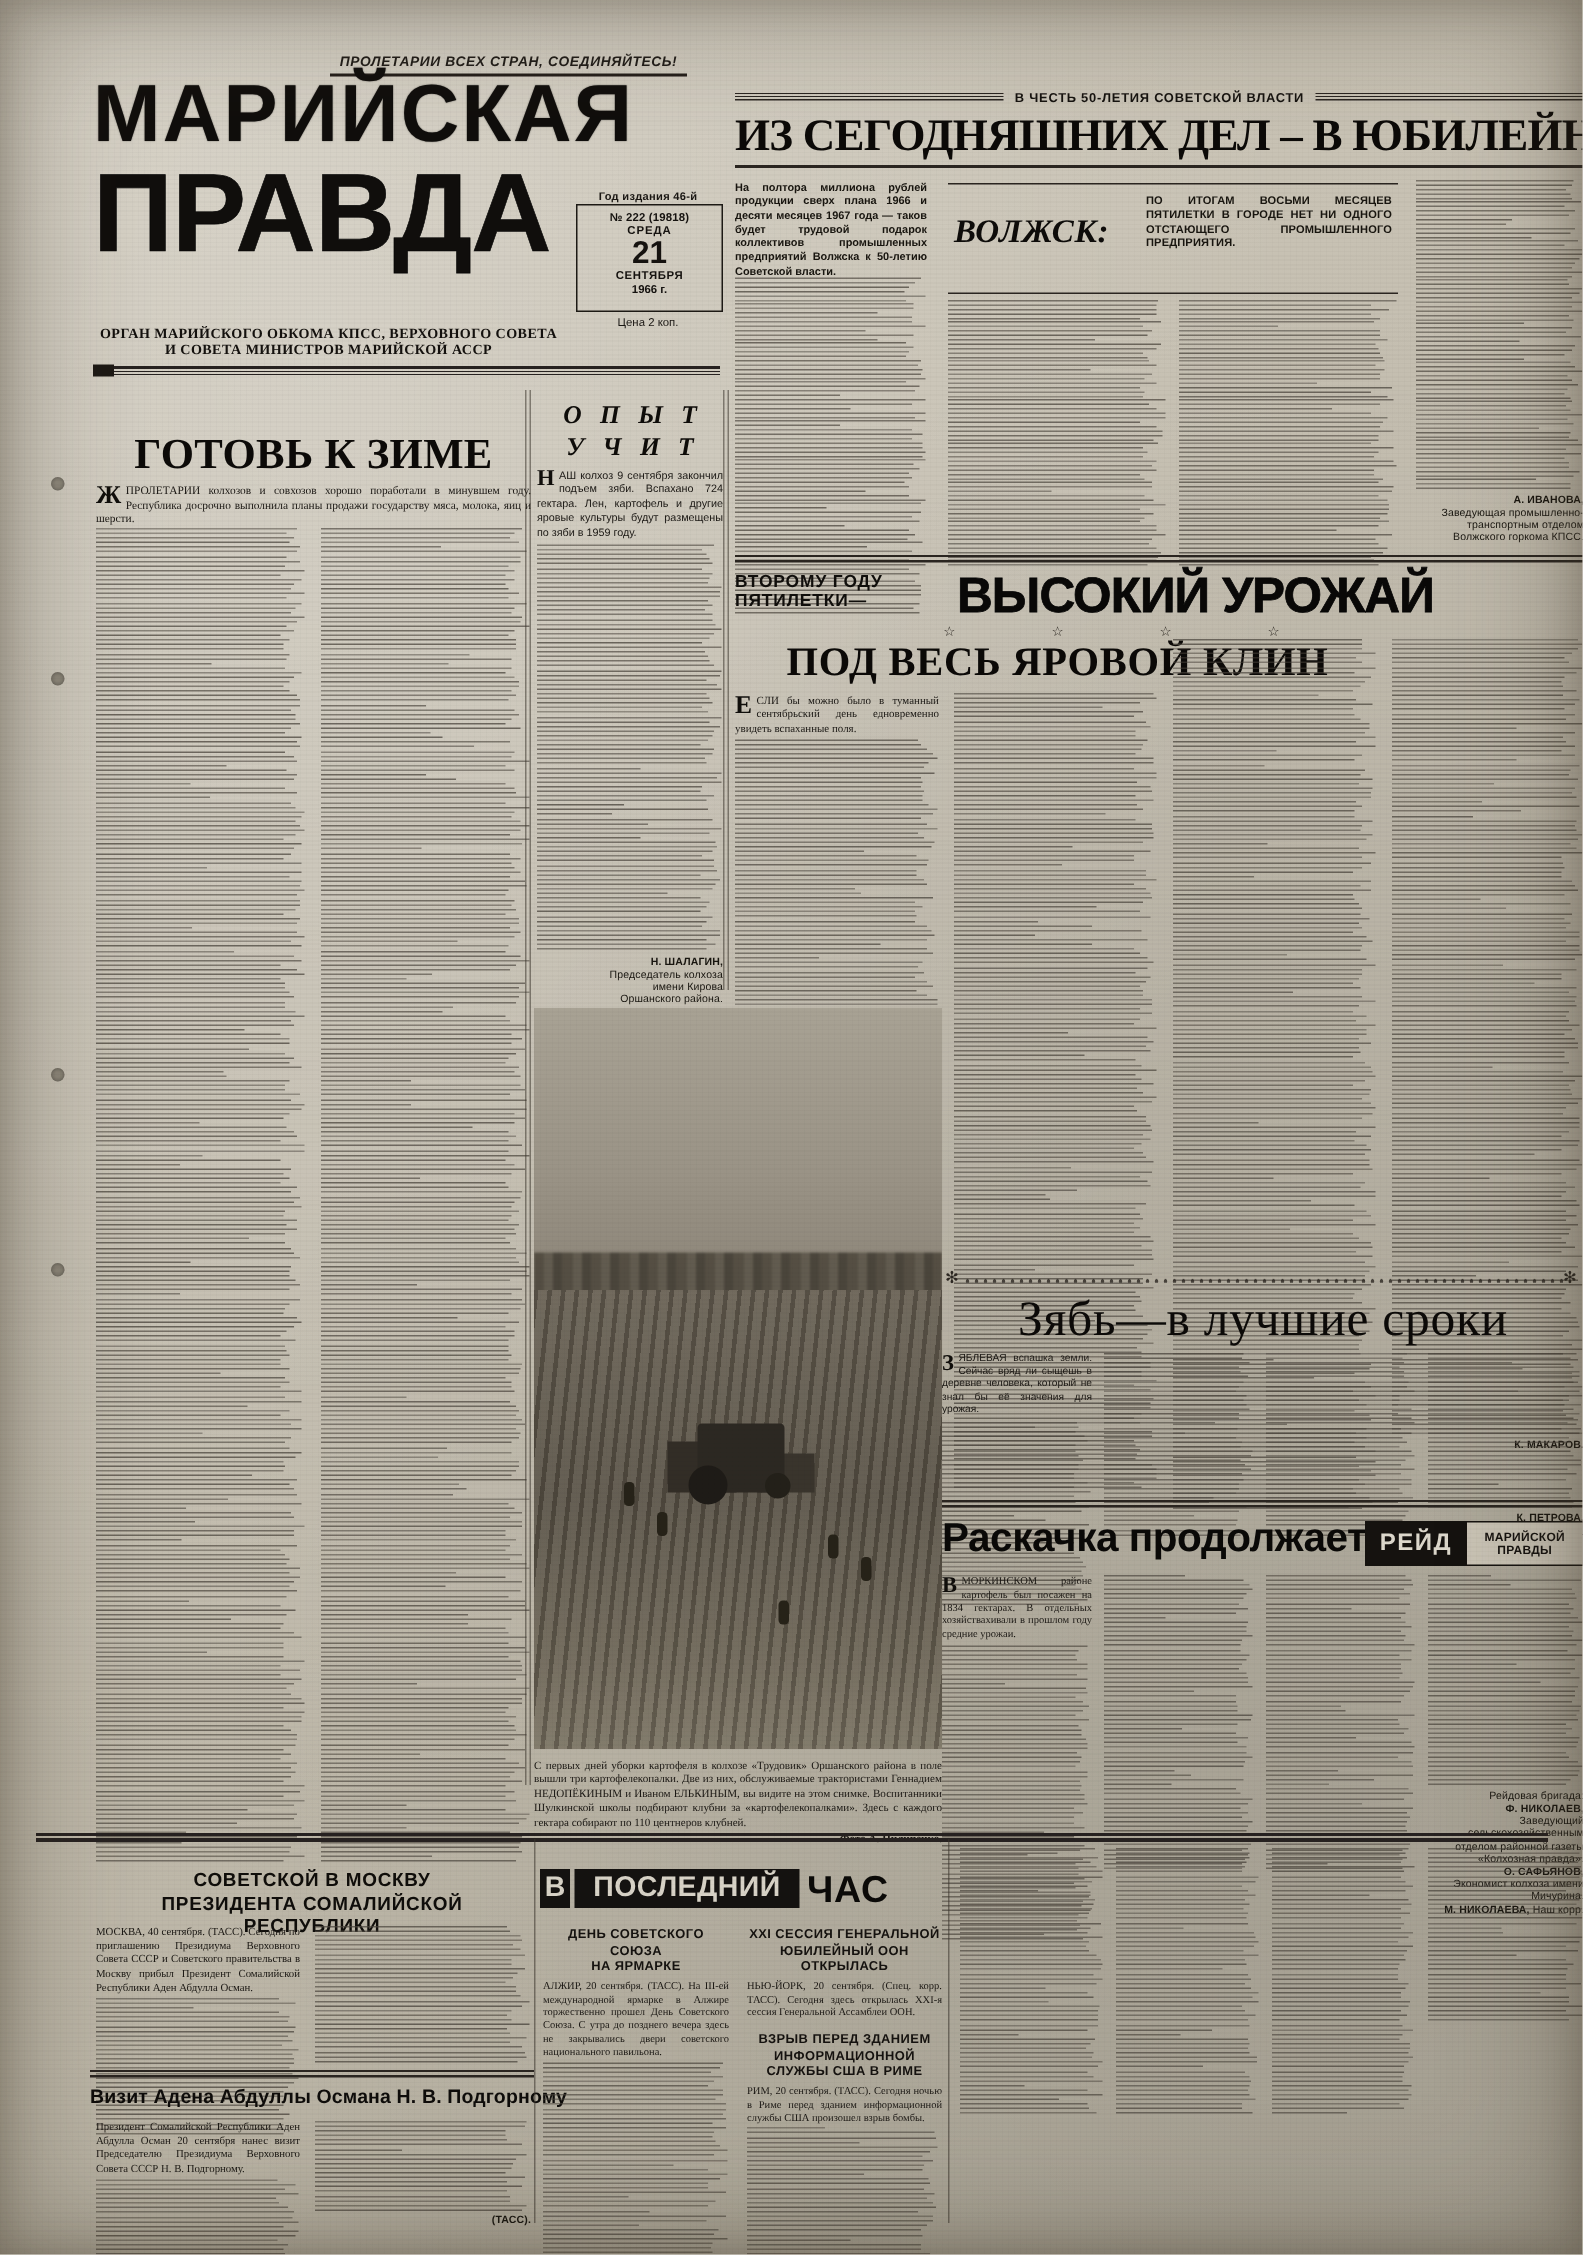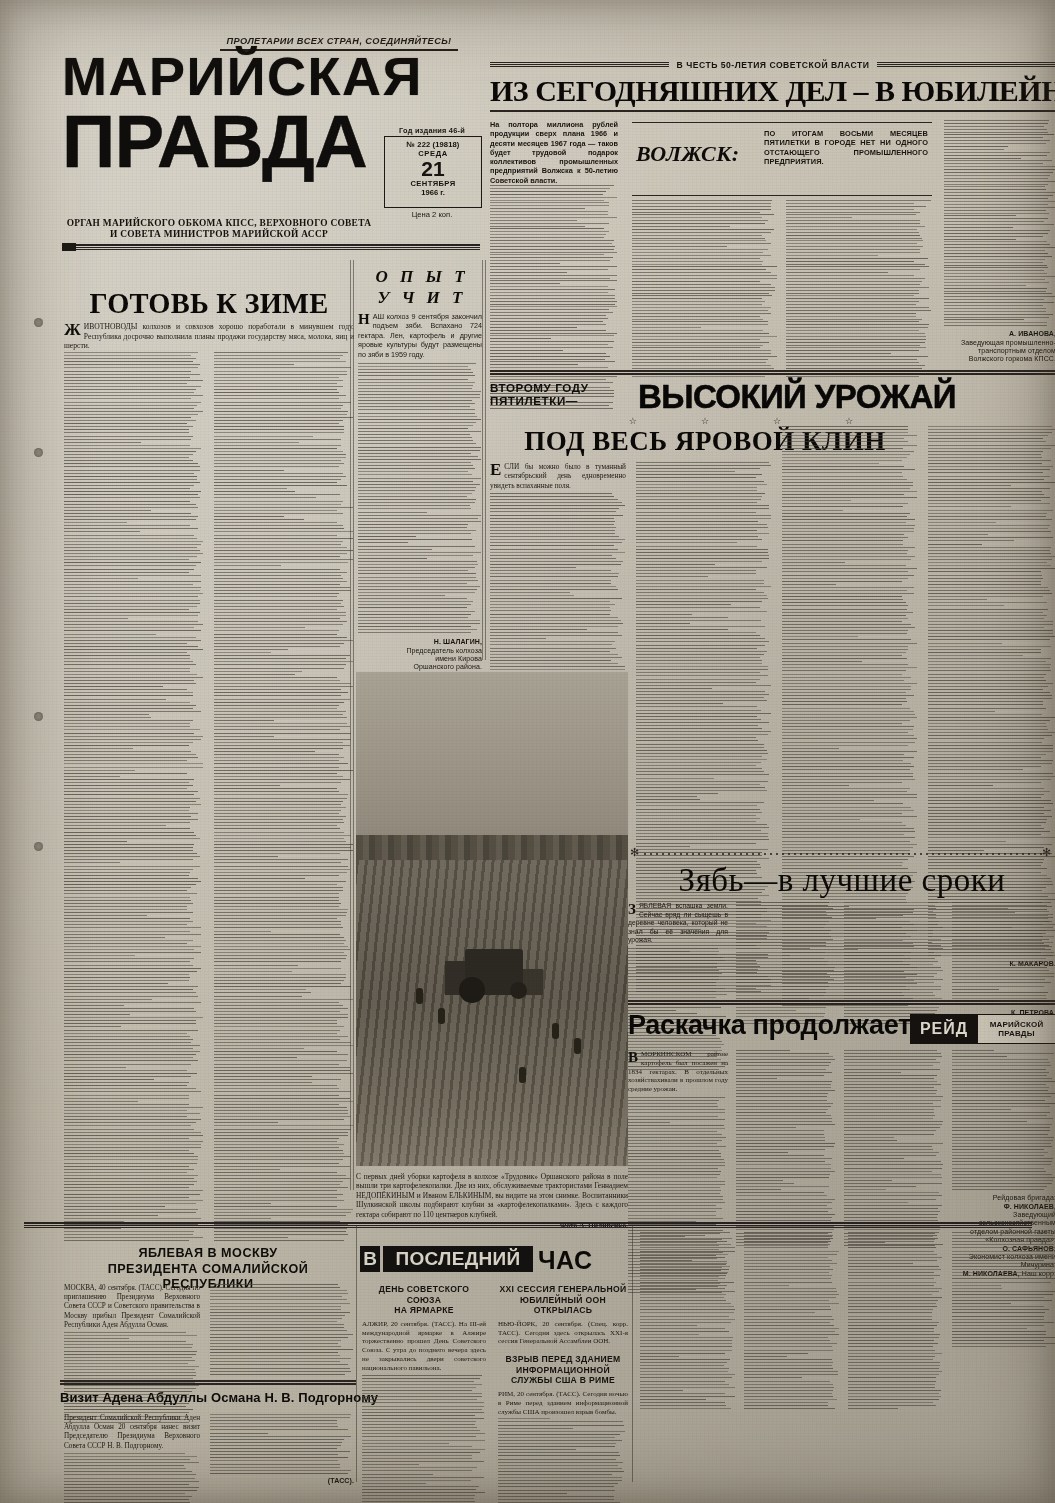--- a/index.html
+++ b/index.html
@@ -661,21 +661,21 @@
       </div>
     </div>
 
     <div class="h-skotny">
       <br>
       <span>ГОТОВЬ К ЗИМЕ</span>
     </div>
     <div class="txtcol" style="left:40px;top:300px;width:290px;">
       <div style="font-family:'Liberation Serif',serif;font-size:7.6px;line-height:9.6px;color:#1b1814;text-align:justify;">
         <span class="dropcap">Ж</span>
-        <span>ИВОТНОВОДЫ колхозов и совхозов хорошо поработали в минувшем году. Республика досрочно выполнила планы продажи государству мяса, молока, яиц и шерсти.</span>
+        <span>ПРОЛЕТАРИИ колхозов и совхозов хорошо поработали в минувшем году. Республика досрочно выполнила планы продажи государству мяса, молока, яиц и шерсти.</span>
       </div>
       <div class="bt" id="bt-skotnyA" style="width:140px;position:absolute;left:0;top:30px;">
           <i style="width:96%;opacity:0.51;"></i>
           <i style="width:91%;opacity:0.47;"></i>
           <i style="width:94%;opacity:0.59;"></i>
           <i style="width:92%;opacity:0.73;"></i>
           <i style="width:97%;opacity:0.67;"></i>
           <i style="width:96%;opacity:0.51;"></i>
           <i style="width:91%;opacity:0.65;"></i>
           <i style="width:97%;opacity:0.58;"></i>
@@ -2573,21 +2573,21 @@
         <span style="font-weight:normal;">Экономист колхоза имени Мичурина.</span><br>
         <span>М. НИКОЛАЕВА,</span>
         <span style="font-weight:normal;">Наш корр.</span>
       </div>
     </div>
 
     <div class="band-rule" style="left:0px;top:1200px;width:1008px;"></div>
     <div class="band-rule" style="left:0px;top:1200px;width:280px;"></div>
 
     <div class="h-pribytie">
-      <span>ЯБЛЕВАЯ В МОСКВУ</span><br>
+      <span>СОВЕТСКОЙ В МОСКВУ</span><br>
       <span>ПРЕЗИДЕНТА СОМАЛИЙСКОЙ РЕСПУБЛИКИ</span>
     </div>
     <div class="txtcol" style="left:40px;top:1262px;width:136px;">
       <div style="font-family:'Liberation Serif',serif;font-size:7.2px;line-height:9.2px;color:#1b1814;text-align:justify;">МОСКВА, 40 сентября. (ТАСС). Сегодня по приглашению Президиума Верховного Совета СССР и Советского правительства в Москву прибыл Президент Сомалийской Республики Аден Абдулла Осман.</div>
       <div class="bt" id="bt-f1" style="margin-top:2px;">
           <i style="width:90%;opacity:0.56;"></i>
           <i style="width:98%;opacity:0.47;"></i>
           <i style="width:48%;opacity:0.59;"></i>
           <i style="width:90%;opacity:0.62;"></i>
           <i style="width:95%;opacity:0.52;"></i>

